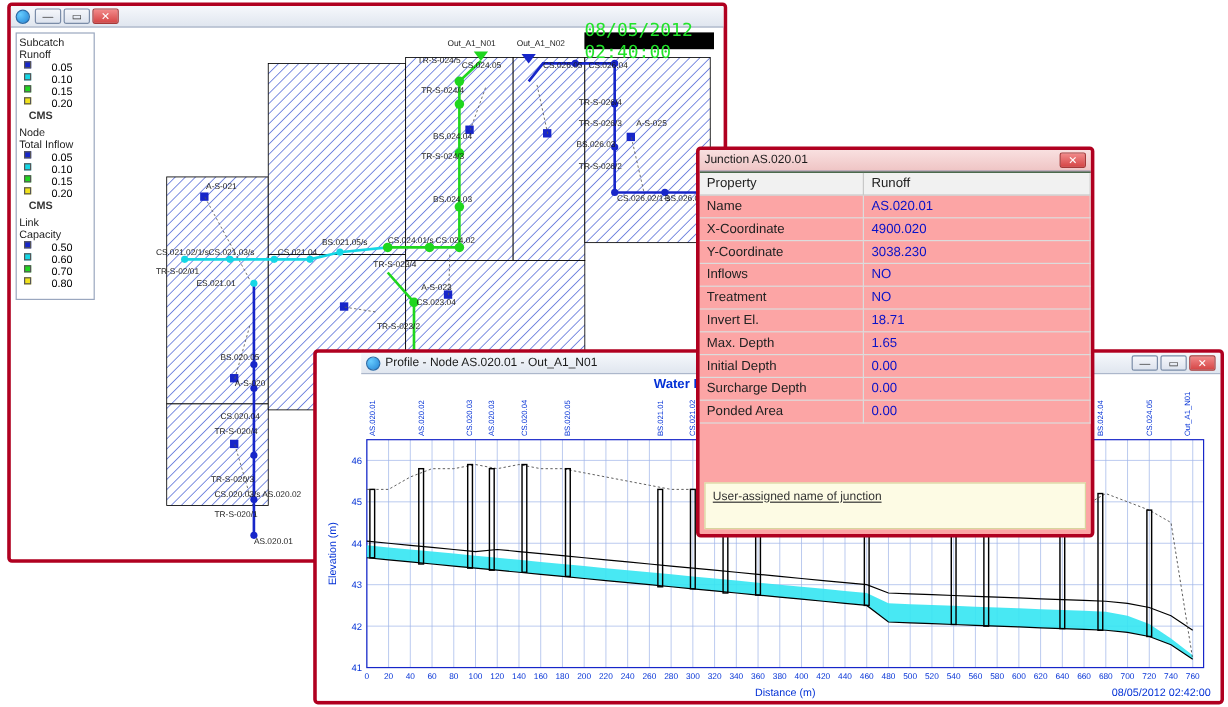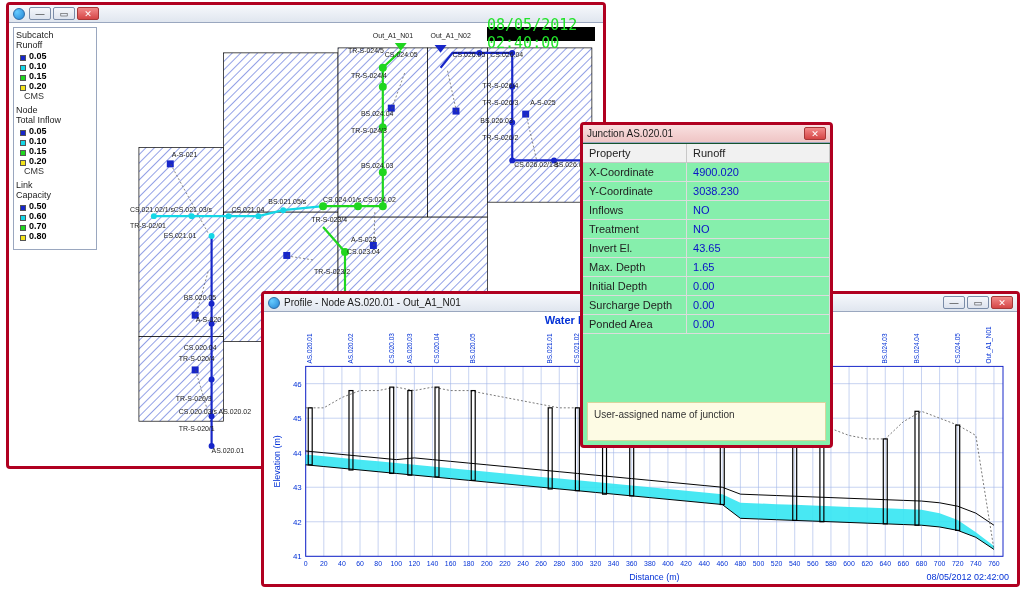--- a/index.html
+++ b/index.html
@@ -54,33 +54,33 @@
 
   .map-body {
     position: absolute;
     left: 0; top: 18px; right: 0; bottom: 0;
   }
 
   
   .legend {
     position: absolute;
     left: 4px; top: 4px;
-    width: 84px;
+    width: 66px;
     background: #fff;
     border: 1px solid #9aa7bf;
     font-size: 9px;
     padding: 2px 2px 4px 2px;
     z-index: 20;
   }
   .legend-group { margin-bottom: 4px; }
   .legend-title { font-weight: normal; color: #222; margin-bottom: 0; }
   .legend-sub { color:#222; margin-bottom:1px; }
-  .legend-row { display:flex; align-items:flex-end; gap:3px; margin-left:4px;font-weight:bold; }
+  .legend-row { display:flex; align-items:flex-start; gap:17px; margin-left:4px; }
   .swatch { width:6px; height:6px; border:1px solid #555; }
-  .unit { margin-left:8px; color:#333; }
+  .unit { margin-left:8px; color:#333;font-weight:bold; }
 
   
   .clockbox {
     position:absolute;
     right: 8px; top: 4px;
     width: 108px; height: 14px;
     background: #000;
     color: #22e32a;
     font-family: monospace;
     font-size: 15px;
@@ -98,20 +98,21 @@
   
   .profile-window {
     position: absolute;
     left: 261px; top: 291px;
     width: 759px; height: 296px;
     border: 3px solid #b00020;
     border-radius: 4px;
     background: #fff;
     overflow: hidden;
     z-index: 30;
+    padding-left: 37px;
   }
   .plot-area {
     position:absolute;
     left:0; top:18px; right:0; bottom:0;
     background:#fff;
   }
   .plot-title {
     position:absolute;
     left:0; right:0; top:2px;
     text-align:center;
@@ -127,24 +128,24 @@
     position:absolute;
     right:8px; bottom:2px;
     color:#0432d6;
     font-size:9px;
   }
 
   
   .prop-window {
     position:absolute;
     left: 580px; top: 122px;
-    width: 253px; height: 326px;
+    width: 332px; height: 326px;
     border: 3px solid #b00020;
     border-radius: 4px;
-    background: #86efac;
+    background: #fca5a5;
     overflow:hidden;
     z-index: 50;
   }
   .prop-window .titlebar { background: linear-gradient(#f9e0e0,#efc5c5); }
   .prop-body {
     position:absolute;
     left:0; top:18px; right:0; bottom:0;
     display:flex; flex-direction:column;
   }
   .prop-table {
@@ -167,20 +168,21 @@
     color:#222;
   }
   .prop-table td.val { color:#0a12c7; }
   .prop-hint {
     background:#fdfbe4;
     border:1px solid #d8d49d;
     margin:4px;
     padding:6px 6px 20px 6px;
     font-size:10px;
     color:#333;
+    text-decoration:underline;
   }
 
   
   .nlabel { font-size:7px; fill:#1b1b1b; }
 </style>
 </head>
 <body>
 
 <div class="map-window">
   <div class="titlebar">
@@ -577,38 +579,42 @@
     <div class="prop-table">
       <table>
         <thead>
           <tr>
             <th style="width:42%">Property</th>
             <th>Runoff</th>
           </tr>
         </thead>
         <tbody id="prop-rows">
             <tr>
+              <td>Name</td>
+              <td class="val">AS.020.01</td>
+            </tr>
+            <tr>
               <td>X-Coordinate</td>
               <td class="val">4900.020</td>
             </tr>
             <tr>
               <td>Y-Coordinate</td>
               <td class="val">3038.230</td>
             </tr>
             <tr>
               <td>Inflows</td>
               <td class="val">NO</td>
             </tr>
             <tr>
               <td>Treatment</td>
               <td class="val">NO</td>
             </tr>
             <tr>
               <td>Invert El.</td>
-              <td class="val">43.65</td>
+              <td class="val">18.71</td>
             </tr>
             <tr>
               <td>Max. Depth</td>
               <td class="val">1.65</td>
             </tr>
             <tr>
               <td>Initial Depth</td>
               <td class="val">0.00</td>
             </tr>
             <tr>

